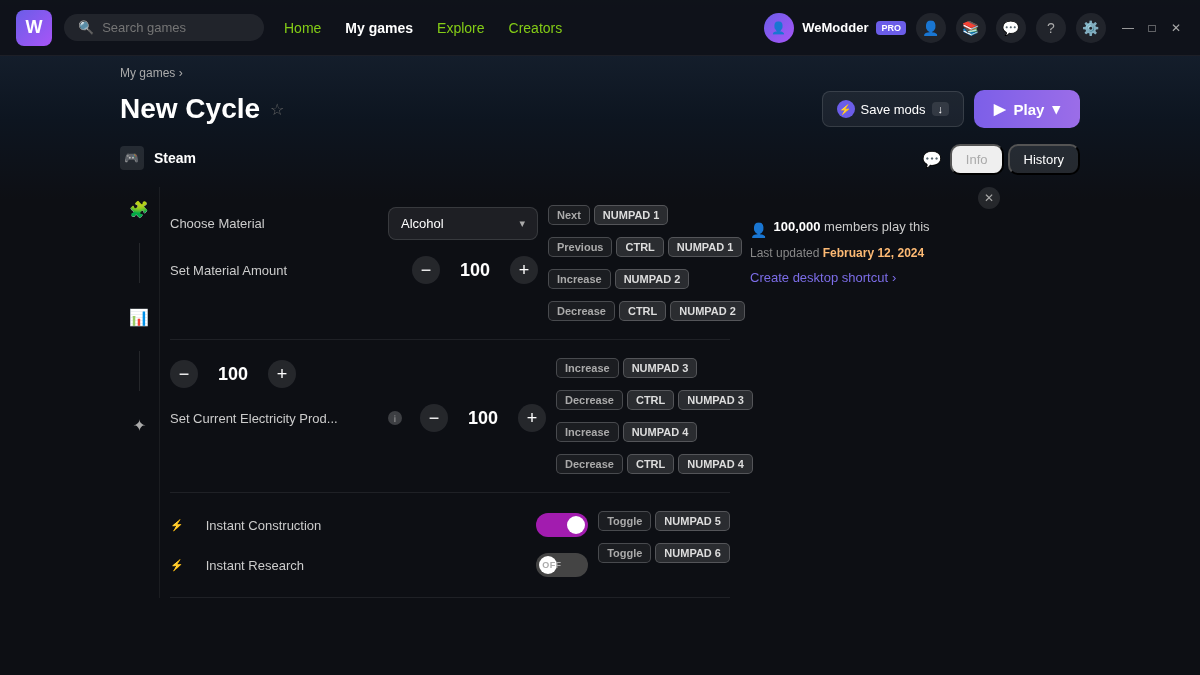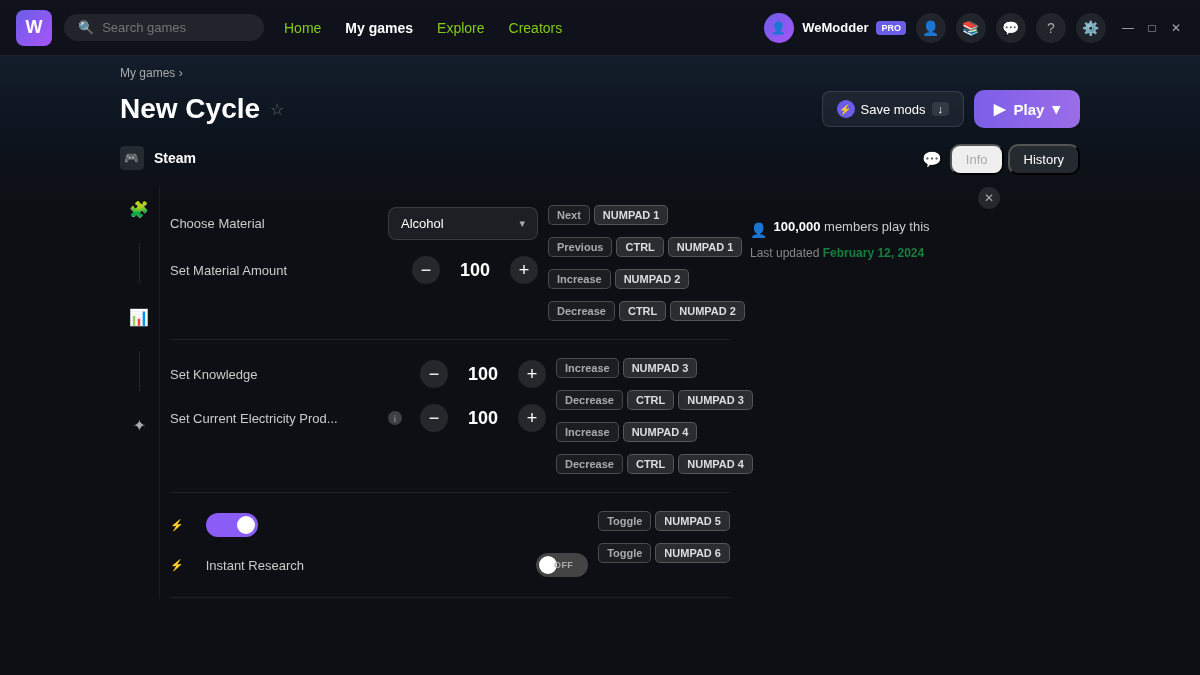--- a/index.html
+++ b/index.html
@@ -362,28 +362,28 @@
       display: flex;
       align-items: center;
       padding: 3px;
       cursor: pointer;
       position: relative;
       font-size: 9px;
       font-weight: 700;
       letter-spacing: 0.5px;
     }
     .toggle.on {
-      background: #8b5cf6;
+      background: #a21caf;
       justify-content: flex-end;
       color: #fff;
       padding-right: 6px;
     }
     .toggle.off {
       background: #444;
-      justify-content: center;
+      justify-content: flex-start;
       color: #aaa;
       padding-left: 6px;
     }
     .toggle-knob {
       width: 18px; height: 18px;
       border-radius: 50%;
       background: #fff;
       position: absolute;
     }
     .toggle.on .toggle-knob { right: 3px; }
@@ -437,21 +437,21 @@
       display: flex; align-items: center; justify-content: center;
       cursor: pointer;
       font-size: 12px;
       color: #aaa;
       margin-bottom: 10px;
       margin-left: auto;
     }
     .members-text { font-size: 13px; color: #ccc; margin-bottom: 6px; }
     .members-text strong { color: #fff; font-weight: 700; }
     .last-updated { font-size: 12px; color: #888; margin-bottom: 10px; }
-    .last-updated strong { color: #15803d; }
+    .last-updated strong { color: #fdba74; }
     .desktop-link {
       font-size: 13px;
       color: #7c6de8;
       cursor: pointer;
       display: flex;
       align-items: center;
       gap: 4px;
       text-decoration: none;
     }
     .person-icon { font-size: 14px; color: #888; }
@@ -587,21 +587,20 @@
             <span class="hk-badge">CTRL</span>
             <span class="hk-badge">NUMPAD 2</span>
           </div>
         </div>
       </div>
 
       <div class="mod-section section-group">
         <div style="flex:1;">
 
           <div class="mod-row">
-            <span class="mod-label">Set Knowledge</span>
             <div class="number-row">
               <button class="minus-btn">−</button>
               <span class="number-val">100</span>
               <button class="plus-btn">+</button>
             </div>
           </div>
 
           <div class="mod-row">
             <span class="mod-label">Set Current Electricity Prod...</span>
             <span class="info-dot">ℹ</span>
@@ -633,20 +632,21 @@
             <span class="hk-badge">NUMPAD 4</span>
           </div>
         </div>
       </div>
 
       <div class="mod-section section-group">
         <div style="flex:1;">
 
           <div class="mod-row">
             <span class="bolt-icon">⚡</span>
+            <span class="mod-label">Instant Construction</span>
             <div class="toggle-wrapper">
               <div class="toggle on">
                 <div class="toggle-knob"></div>
                 <span class="toggle-label-text">ON</span>
               </div>
             </div>
           </div>
 
           <div class="mod-row">
             <span class="bolt-icon">⚡</span>
@@ -680,16 +680,20 @@
         <span class="person-icon">👤</span>
         <p class="members-text">
           <strong>100,000</strong>
           <span>members play this</span>
         </p>
       </div>
       <p class="last-updated">
         <span>Last updated</span>
         <strong>February 12, 2024</strong>
       </p>
+      <a class="desktop-link">
+        <span>Create desktop shortcut</span>
+        <span>›</span>
+      </a>
     </div>
 
   </div>
 </div>
 
 </body></html>

